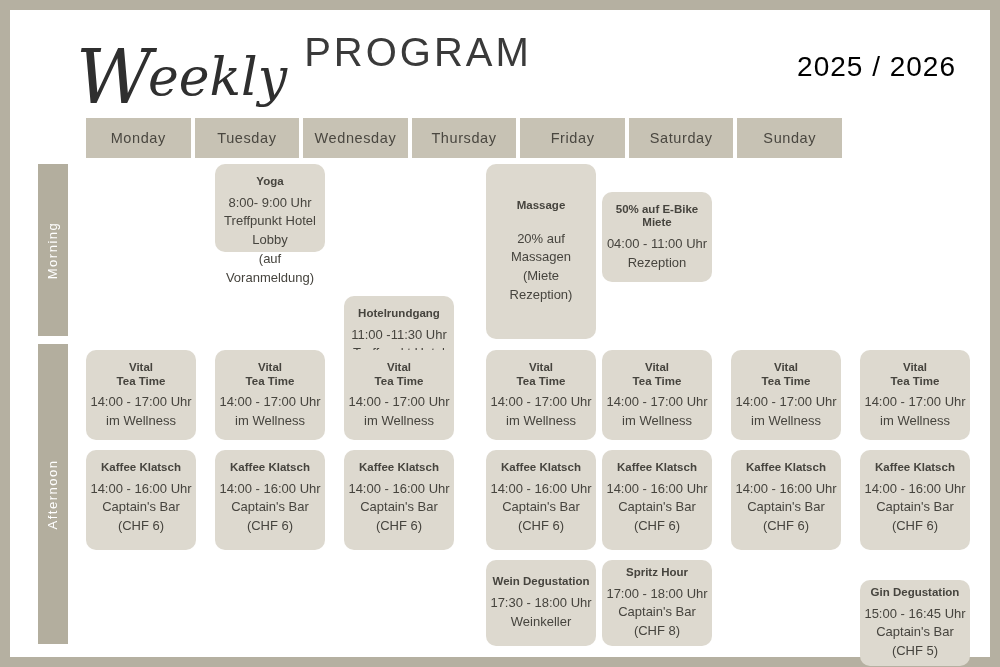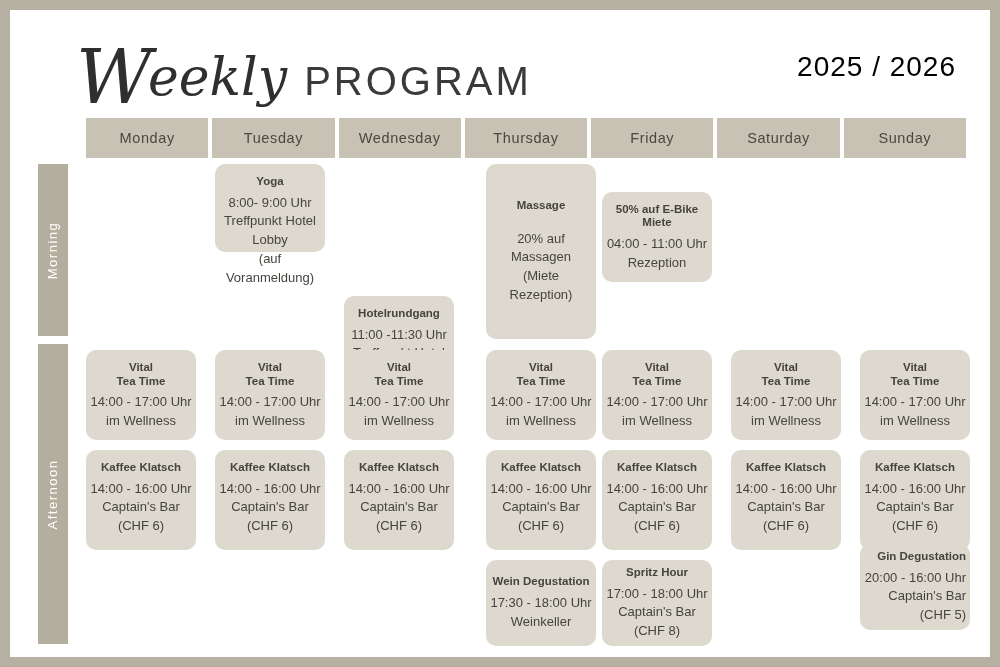--- a/index.html
+++ b/index.html
@@ -35,21 +35,21 @@
     left: 66px;
     top: 22px;
     width: 890px;
     height: 70px;
     display: flex;
     align-items: center;
     justify-content: space-between;
   }
   .title-wrap {
     display: flex;
-    align-items: flex-end;
+    align-items: flex-start;
     white-space: nowrap;
   }
   .title-script {
     font-family: "DejaVu Serif", serif;
     font-style: italic;
     font-size: 52px;
     color: #2f2f2f;
     letter-spacing: 0px;
     line-height: 1;
     position: relative;
@@ -76,21 +76,21 @@
     letter-spacing: 1px;
     font-weight: 300;
     padding-right: 10px;
   }
 
   
   .daybar {
     position: absolute;
     left: 76px;
     top: 108px;
-    width: 880px;
+    width: 756px;
     height: 40px;
     display: flex;
     gap: 4px;
   }
   .day-cell {
     flex: 1 1 0;
     background: #c7c2b4;
     display: flex;
     align-items: center;
     justify-content: center;
@@ -326,23 +326,23 @@
           <span class="ttl" style="margin-top:-6px;">Tea Time</span>
           <span class="ln">14:00 - 17:00 Uhr</span>
           <span class="ln">im Wellness</span>
         </div>
         <div class="card" style="top:286px; height:100px;">
           <span class="ttl">Kaffee Klatsch</span>
           <span class="ln">14:00 - 16:00 Uhr</span>
           <span class="ln">Captain's Bar</span>
           <span class="ln">(CHF 6)</span>
         </div>
-        <div class="card center-v" style="top:380px; height:86px;align-items:flex-end;">
+        <div class="card center-v" style="top:416px; height:86px;">
           <span class="ttl">Gin Degustation</span>
-          <span class="ln">20:00 - 16:00 Uhr</span>
+          <span class="ln">15:00 - 16:45 Uhr</span>
           <span class="ln">Captain's Bar</span>
           <span class="ln">(CHF 5)</span>
         </div>
       </div>
 
     </div>
   </div>
 </div>
 
 </body></html>

